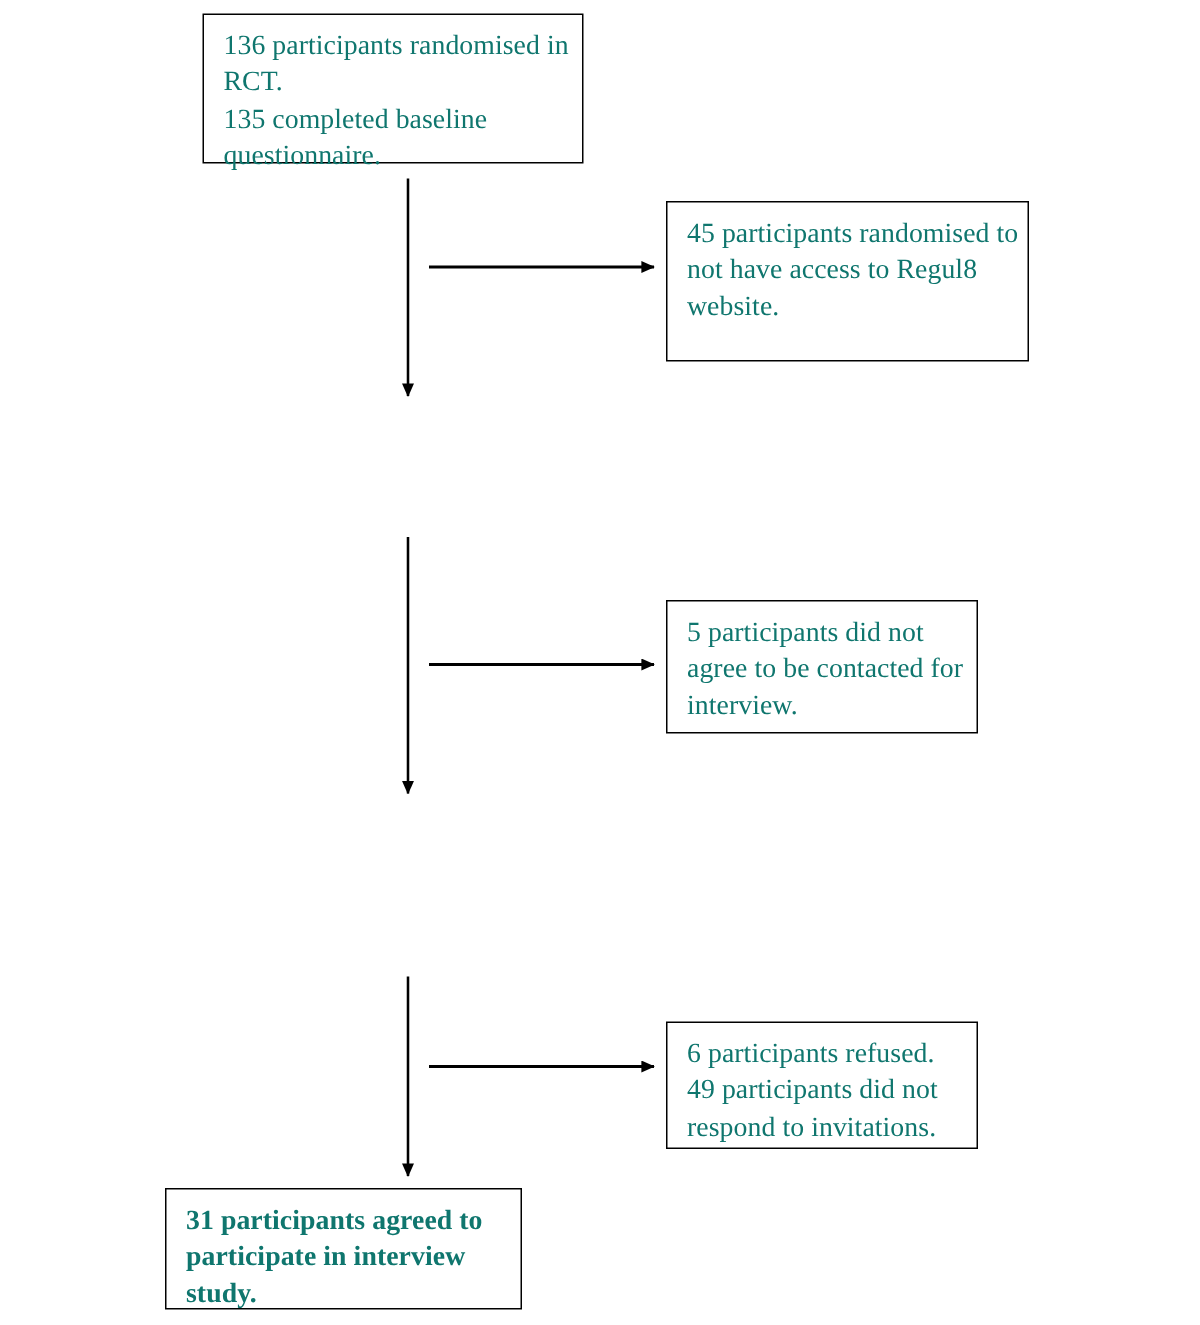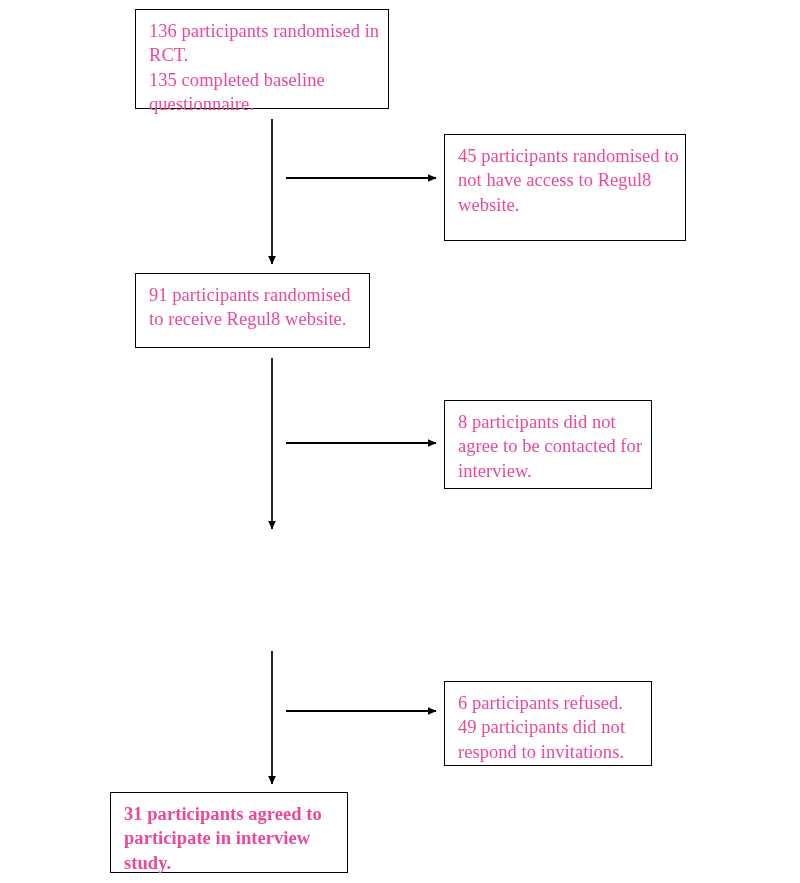--- a/index.html
+++ b/index.html
@@ -19,21 +19,21 @@
     background: #ffffff;
     overflow: hidden;
   }
   .flow-box {
     position: absolute;
     box-sizing: border-box;
     border: 1.6px solid #000000;
     background: #ffffff;
     font-size: 18.5px;
     line-height: 1.32;
-    color: #ec4899;
+    color: #0f766e;
     padding: 9px 0 0 13px;
     white-space: pre-line;
     letter-spacing: 0.05px;
   }
   .flow-svg {
     position: absolute;
     left: 0;
     top: 0;
     width: 800px;
     height: 883px;
@@ -83,23 +83,22 @@
     <g>
       <line x1="286" y1="711" x2="436" y2="711" stroke="#000000" stroke-width="1.9" marker-end="url(#arrowhead)"></line>
     </g>
   </svg>
 
   <div class="flow-box" id="box-1">136 participants randomised in RCT.
 135 completed baseline questionnaire.</div>
 
   <div class="flow-box" id="box-2">45 participants randomised to not have access to Regul8 website.</div>
 
-  <div class="flow-box" id="box-3">91 participants randomised to receive Regul8 website.</div>
 
-  <div class="flow-box" id="box-4">8 participants did not agree to be contacted for interview.</div>
+  <div class="flow-box" id="box-4">5 participants did not agree to be contacted for interview.</div>
 
 
   <div class="flow-box" id="box-6">6 participants refused.
 49 participants did not respond to invitations.</div>
 
   <div class="flow-box" id="box-7">31 participants agreed to participate in interview study.</div>
 
 </div>
 
 </body></html>

